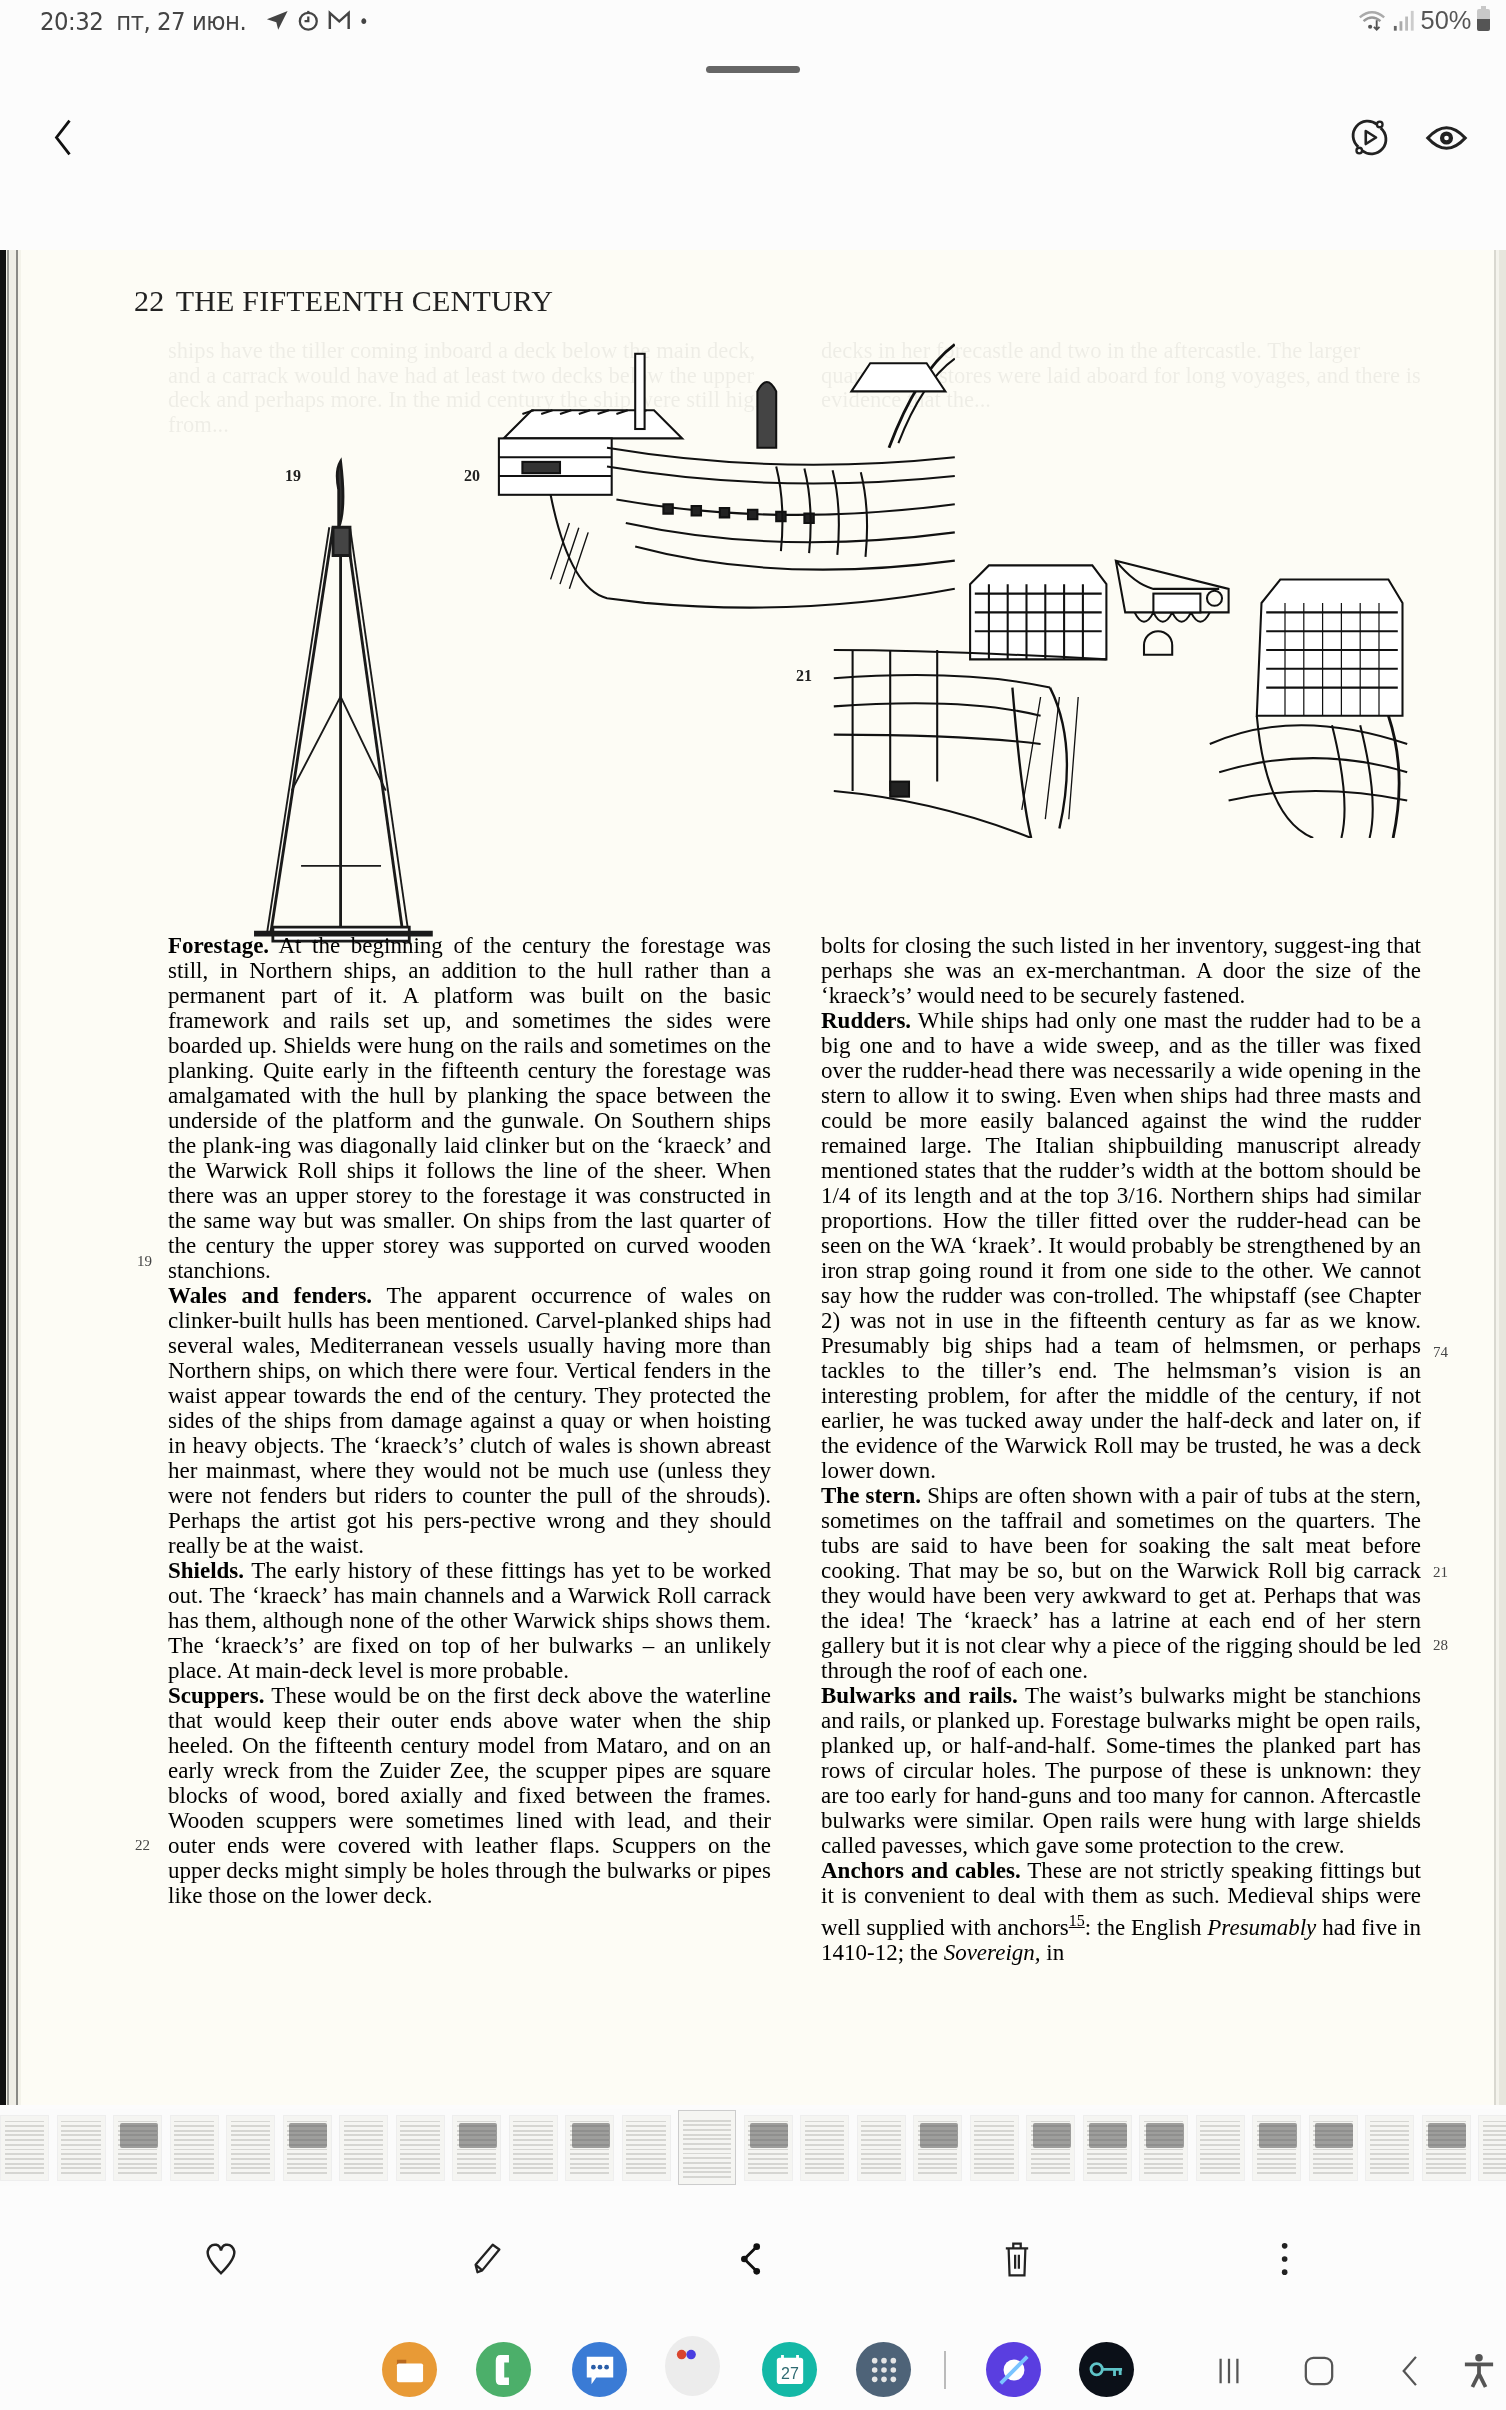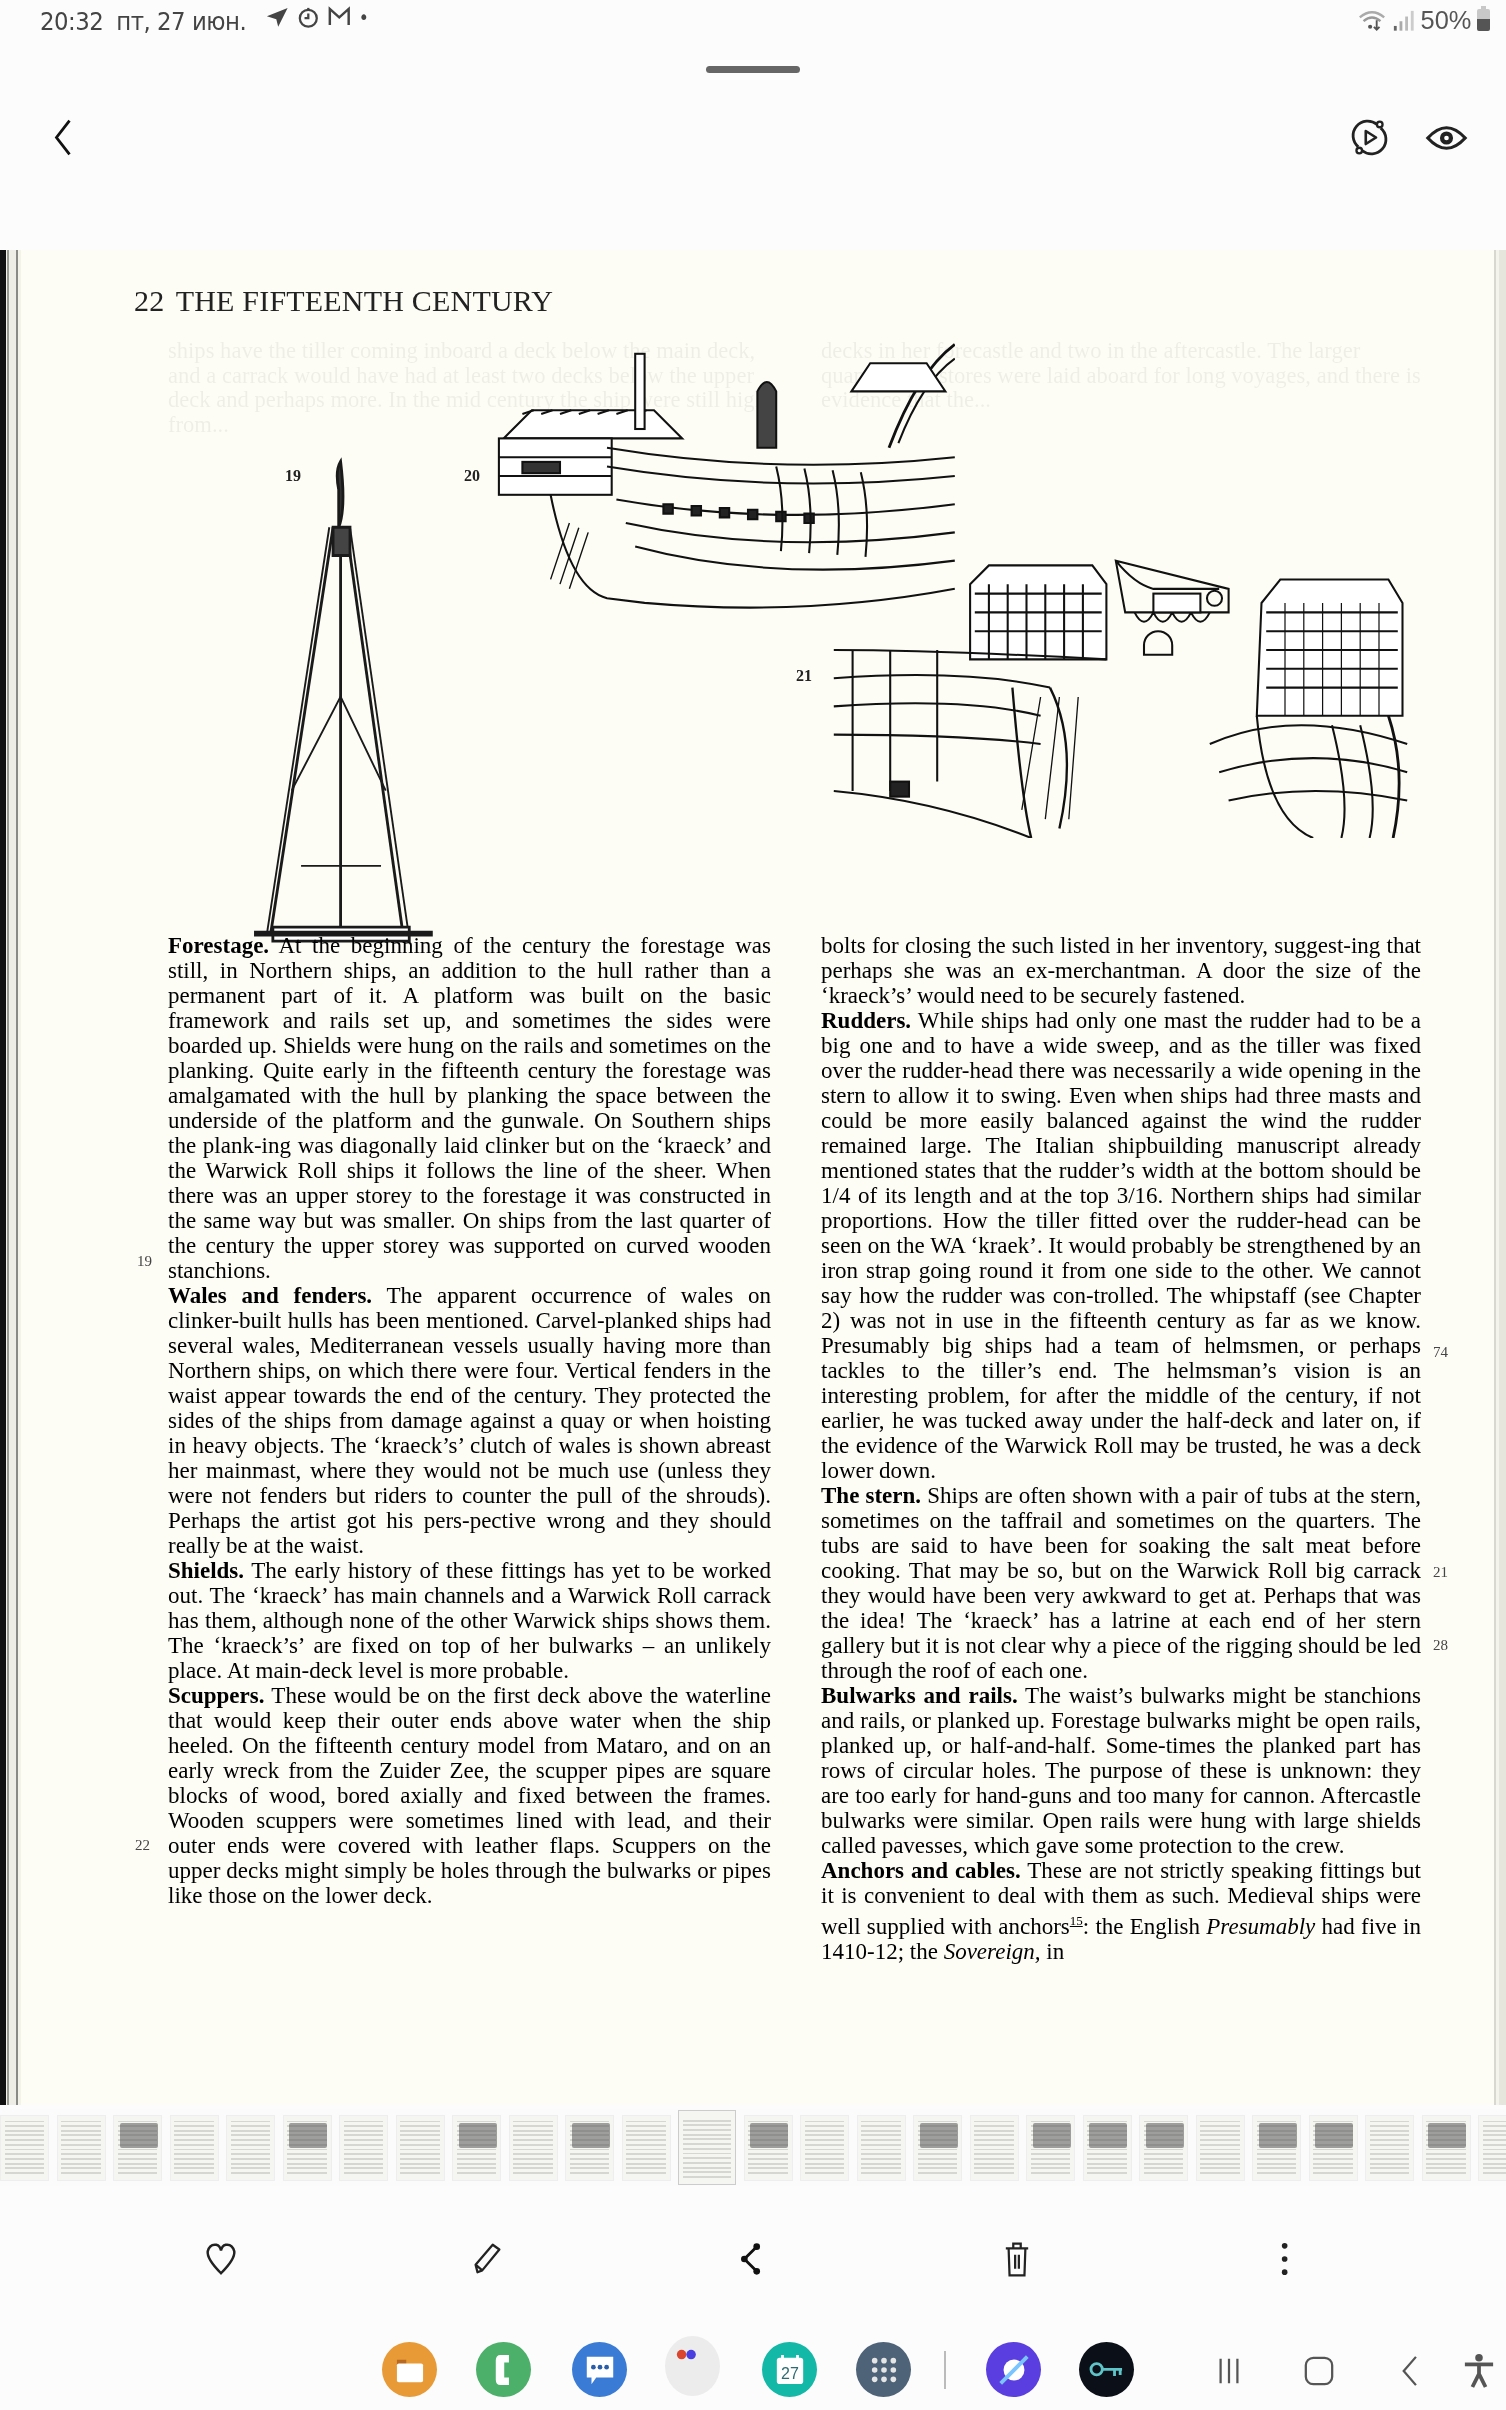--- a/index.html
+++ b/index.html
@@ -1,21 +1,21 @@
 <!DOCTYPE html>
 <html style="font-size:15px"><head>
 <meta charset="utf-8">
 <style>
   * { box-sizing: border-box; margin: 0; padding: 0; }
   html, body { width: 1507px; height: 2411px; background: #fcfcfc; overflow: hidden; }
   body { position: relative; font-family: "Liberation Sans", sans-serif; color: #222; }
 
   
   .statusbar { position: absolute; top: 0; left: 0; width: 1507px; height: 47px; }
-  .sb-left { position: absolute; left: 40px; top: 5.6px; display: flex; align-items: flex-start; gap: 13px;
+  .sb-left { position: absolute; left: 40px; top: 5.6px; display: flex; align-items: center; gap: 13px;
     font-family: "DejaVu Sans Condensed", "DejaVu Sans", sans-serif; font-size: 25.4px; color: #444; letter-spacing: -0.5px; }
   .sb-time { font-stretch: condensed; }
   .sb-icons { display: flex; align-items: center; gap: 7.5px; margin-left: 5.6px; }
   .sb-right { position: absolute; right: 17px; top: 5.6px; display: flex; align-items: center; gap: 5.6px;
     font-size: 25.4px; color: #555; }
   .battery { width: 13px; height: 22.6px; border-radius: 1.9px; background: linear-gradient(#c8c8c8 0 45%, #555 45% 100%); position: relative; }
   .battery::before { content:""; position:absolute; top:-2.8px; left:3.8px; width:5.6px; height:2.8px; background:#c8c8c8; }
 
   .handle { position: absolute; left: 706px; top: 66px; width: 94px; height: 6.6px; border-radius: 3.8px; background: #666; }
 
@@ -221,21 +221,21 @@
     <p><span class="hd">Scuppers.</span><span> These would be on the first deck above the waterline that would keep their outer ends above water when the ship heeled. On the fifteenth century model from Mataro, and on an early wreck from the Zuider Zee, the scupper pipes are square blocks of wood, bored axially and fixed between the frames. Wooden scuppers were sometimes lined with lead, and their outer ends were covered with leather flaps. Scuppers on the upper decks might simply be holes through the bulwarks or pipes like those on the lower deck.</span></p>
   </div>
   <span class="margin-num" style="left:137px; top:1003px;">19</span>
   <span class="margin-num" style="left:135px; top:1587px;">22</span>
 
   <div class="col col-right">
     <p><span>bolts for closing the such listed in her inventory, suggest-ing that perhaps she was an ex-merchantman. A door the size of the ‘kraeck’s’ would need to be securely fastened.</span></p>
     <p><span class="hd">Rudders.</span><span> While ships had only one mast the rudder had to be a big one and to have a wide sweep, and as the tiller was fixed over the rudder-head there was necessarily a wide opening in the stern to allow it to swing. Even when ships had three masts and could be more easily balanced against the wind the rudder remained large. The Italian shipbuilding manuscript already mentioned states that the rudder’s width at the bottom should be 1/4 of its length and at the top 3/16. Northern ships had similar proportions. How the tiller fitted over the rudder-head can be seen on the WA ‘kraek’. It would probably be strengthened by an iron strap going round it from one side to the other. We cannot say how the rudder was con-trolled. The whipstaff (see Chapter 2) was not in use in the fifteenth century as far as we know. Presumably big ships had a team of helmsmen, or perhaps tackles to the tiller’s end. The helmsman’s vision is an interesting problem, for after the middle of the century, if not earlier, he was tucked away under the half-deck and later on, if the evidence of the Warwick Roll may be trusted, he was a deck lower down.</span></p>
     <p><span class="hd">The stern.</span><span> Ships are often shown with a pair of tubs at the stern, sometimes on the taffrail and sometimes on the quarters. The tubs are said to have been for soaking the salt meat before cooking. That may be so, but on the Warwick Roll big carrack they would have been very awkward to get at. Perhaps that was the idea! The ‘kraeck’ has a latrine at each end of her stern gallery but it is not clear why a piece of the rigging should be led through the roof of each one.</span></p>
     <p><span class="hd">Bulwarks and rails.</span><span> The waist’s bulwarks might be stanchions and rails, or planked up. Forestage bulwarks might be open rails, planked up, or half-and-half. Some-times the planked part has rows of circular holes. The purpose of these is unknown: they are too early for hand-guns and too many for cannon. Aftercastle bulwarks were similar. Open rails were hung with large shields called pavesses, which gave some protection to the crew.</span></p>
-    <p><span class="hd">Anchors and cables.</span><span> These are not strictly speaking fittings but it is convenient to deal with them as such. Medieval ships were well supplied with anchors</span><sup style="font-size:13px;text-decoration:underline;">15</sup><span>: the English </span><i>Presumably</i><span> had five in 1410-12; the </span><i>Sovereign,</i><span> in</span></p>
+    <p><span class="hd">Anchors and cables.</span><span> These are not strictly speaking fittings but it is convenient to deal with them as such. Medieval ships were well supplied with anchors</span><sup style="font-size:16px;text-decoration:underline;">15</sup><span>: the English </span><i>Presumably</i><span> had five in 1410-12; the </span><i>Sovereign,</i><span> in</span></p>
   </div>
   <span class="margin-num" style="left:1433px; top:1094px;">74</span>
   <span class="margin-num" style="left:1433px; top:1314px;">21</span>
   <span class="margin-num" style="left:1433px; top:1387px;">28</span>
 </div>
 
 <div class="thumbstrip" id="thumbstrip">
     <div class="thumb"></div>
     <div class="thumb"></div>
     <div class="thumb pic"></div>

